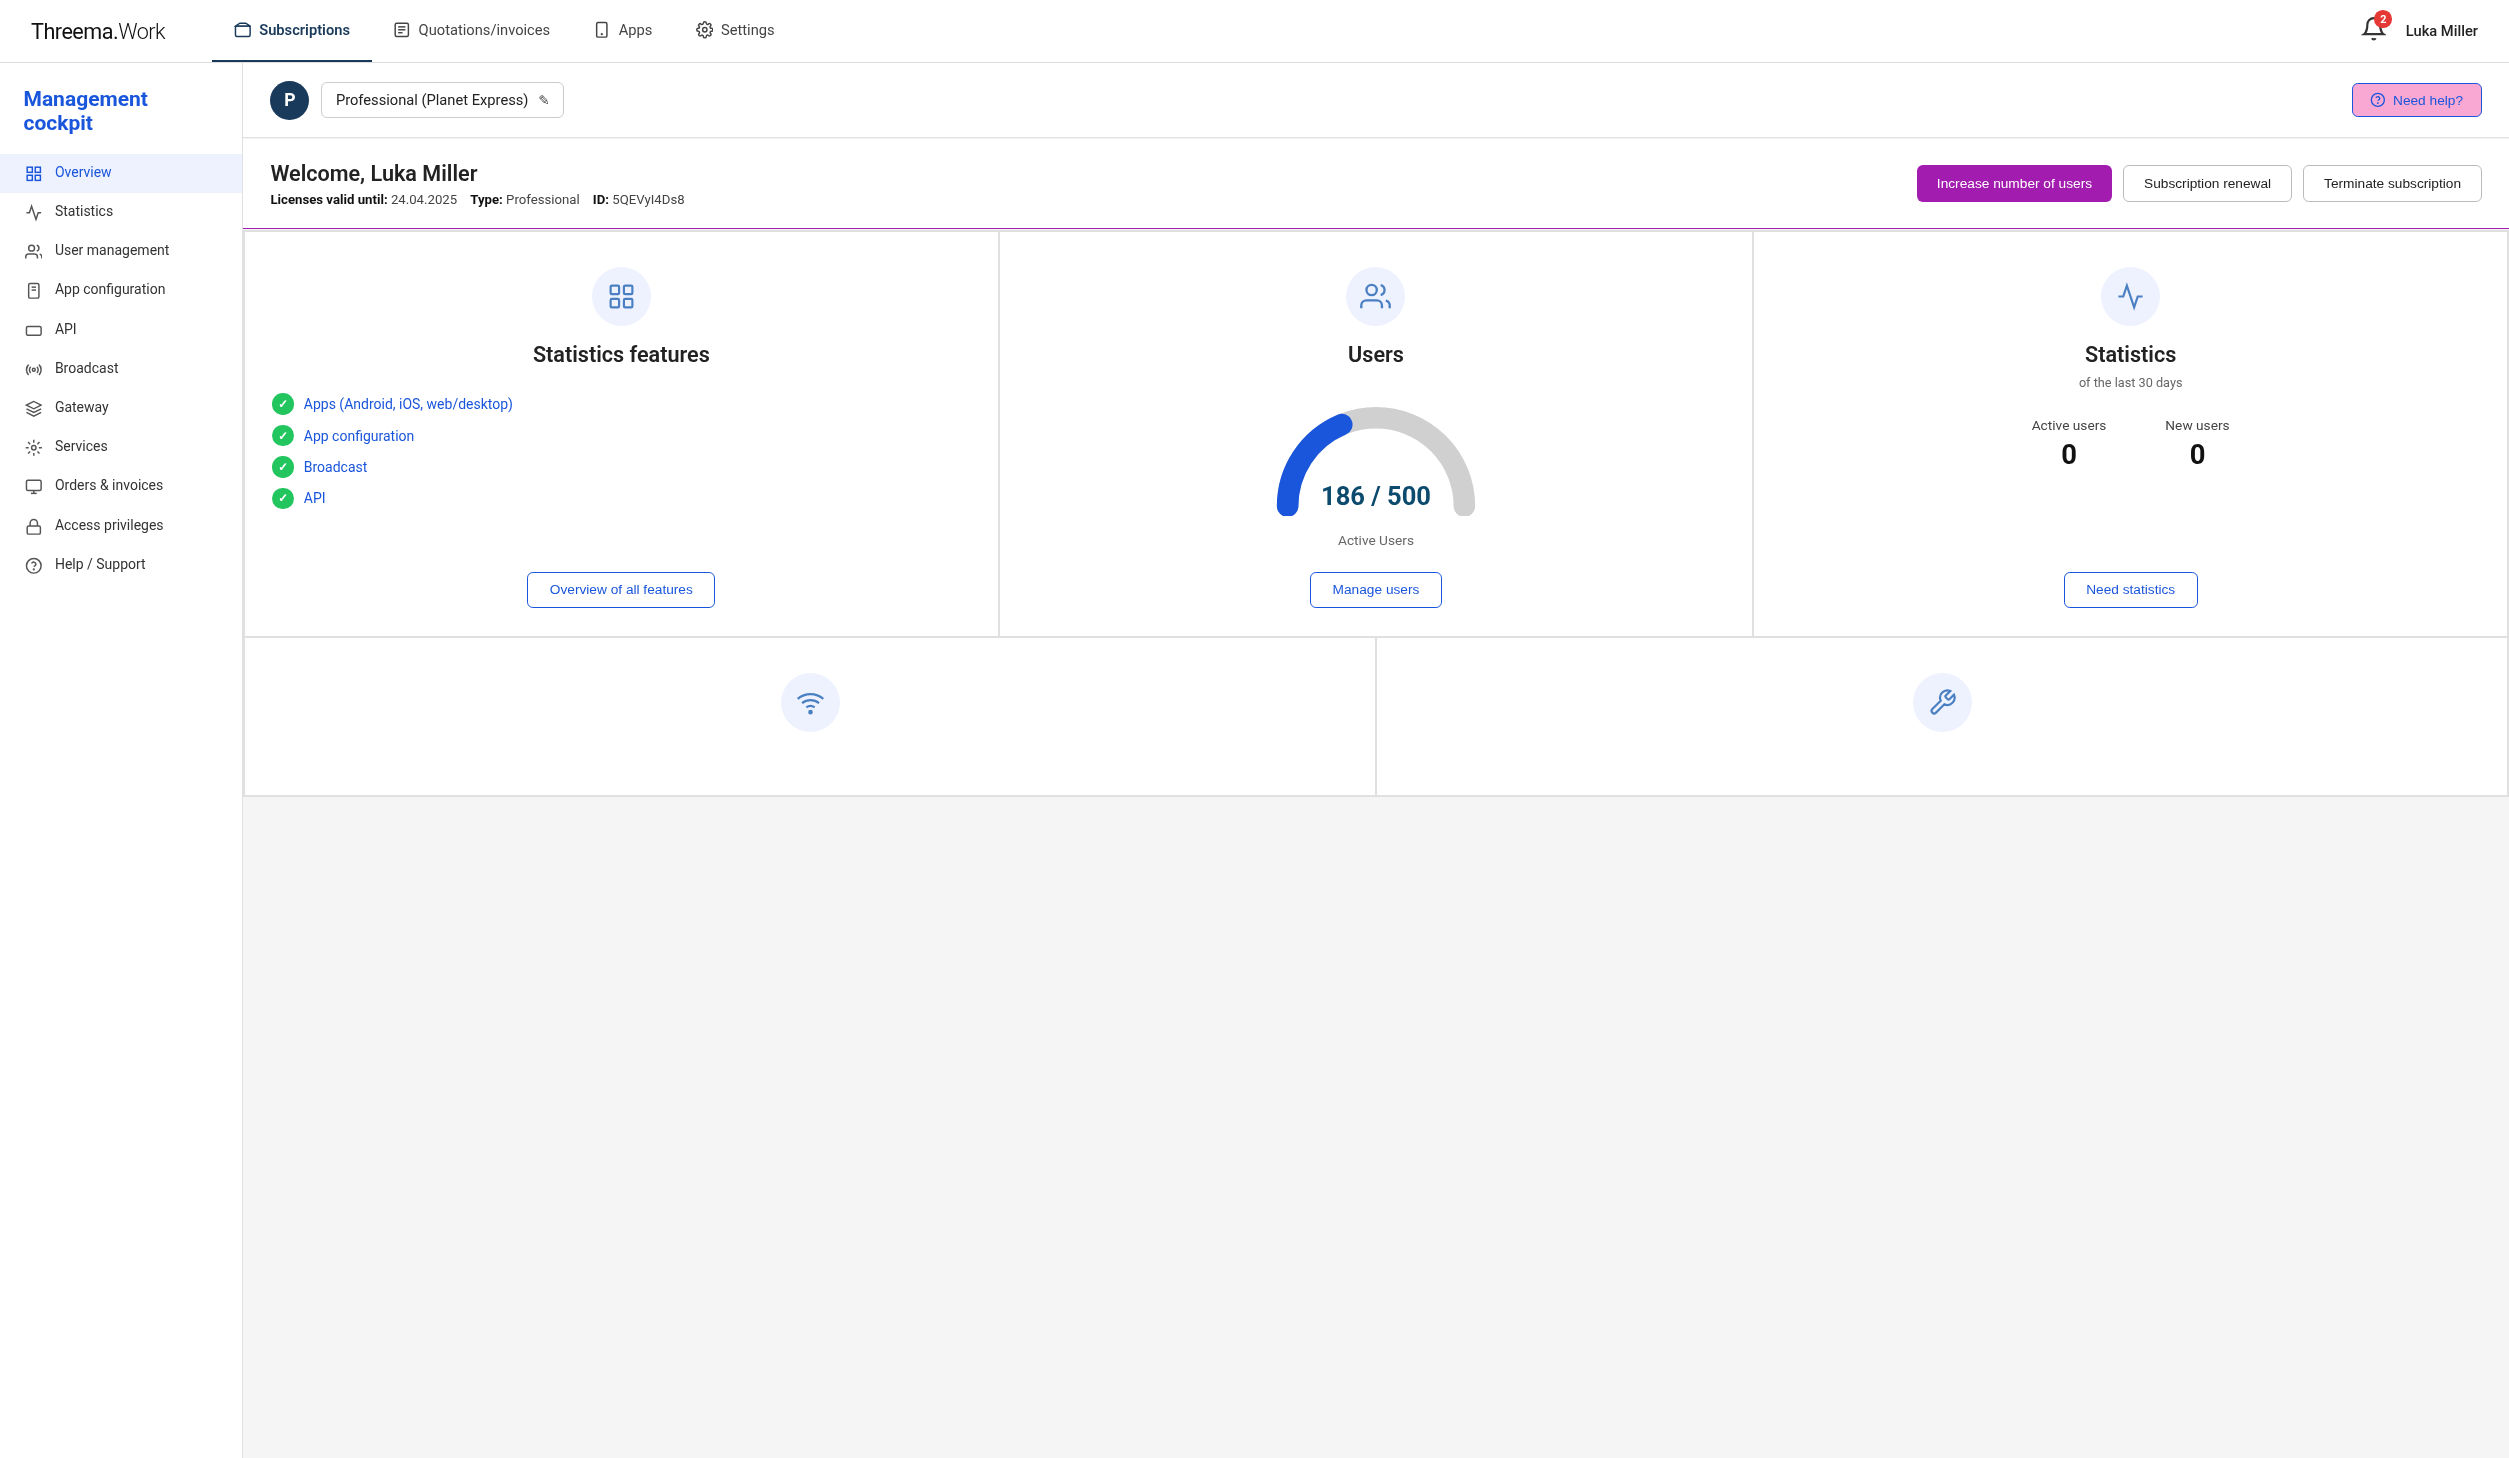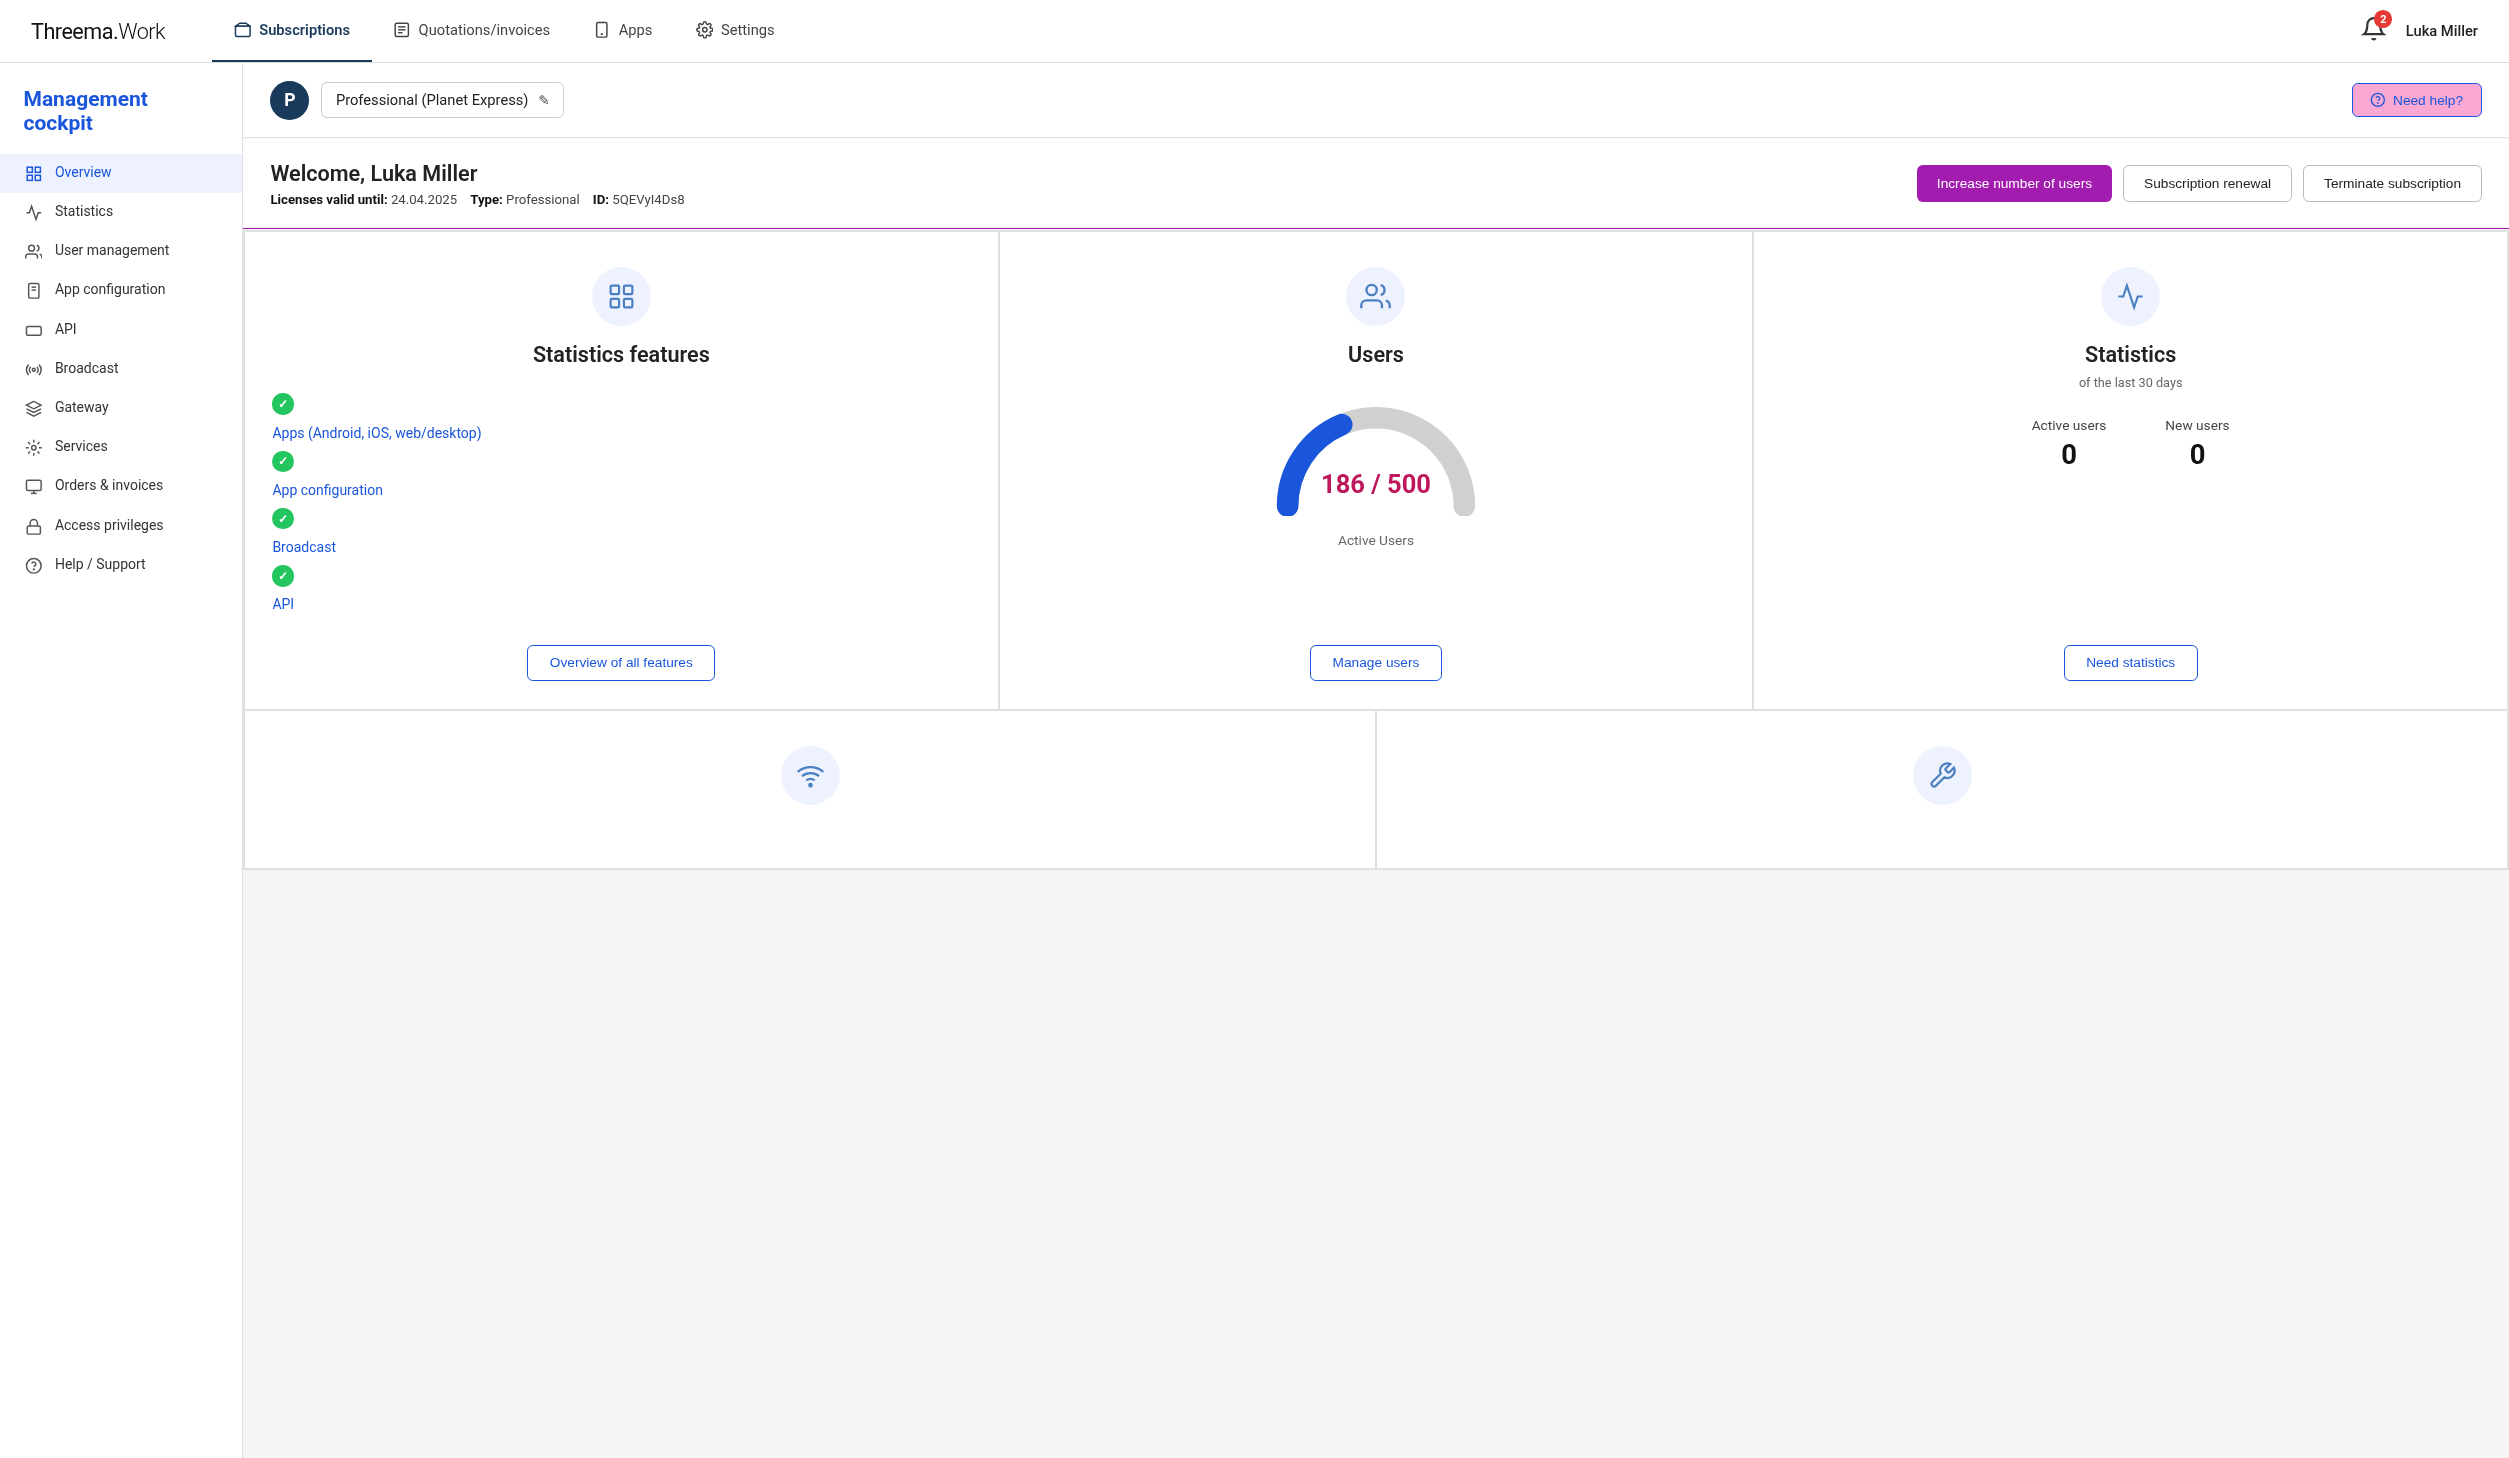--- a/index.html
+++ b/index.html
@@ -49,29 +49,29 @@
     .btn-outline { background: #fff; color: #222; border: 1.5px solid #bbb; border-radius: 5.9px; padding: 9.8px 19.6px; font-size: 13.7px; cursor: pointer; font-weight: 500; white-space: nowrap; }
 
     
     .cards-grid { display: grid; grid-template-columns: 1fr 1fr 1fr; gap: 2px; padding: 2px; background: #e0e0e0; margin-top: 1px; }
     .card { background: #fff; padding: 35px 27.4px 27.4px 27.4px; display: flex; flex-direction: column; align-items: center; }
 
     
     .card-icon-wrap { width: 59px; height: 59px; border-radius: 50%; background: #eef2ff; display: flex; align-items: center; justify-content: center; margin-bottom: 15.7px; }
     .card-title { font-size: 21.6px; font-weight: 600; margin-bottom: 21.6px; text-align: center; }
     .features-list { list-style: none; width: 100%; margin-bottom: 27.4px; }
-    .features-list li { display: flex; align-items: flex-start; gap: 9.8px; padding: 4.9px 0; font-size: 14px; color: #1a56db; flex-direction: column; }
+    .features-list li { display: flex; align-items: center; gap: 9.8px; padding: 4.9px 0; font-size: 14px; color: #1a56db; }
     .check-icon { width: 21.6px; height: 21.6px; border-radius: 50%; background: #22c55e; display: flex; align-items: center; justify-content: center; flex-shrink: 0; }
     .check-icon::after { content: '✓'; color: #fff; font-size: 11.8px; font-weight: 700; }
     .card-btn { border: 1.5px solid #1a56db; color: #1a56db; background: #fff; border-radius: 5.9px; padding: 9.8px 21.6px; font-size: 13.7px; cursor: pointer; font-weight: 500; margin-top: auto; }
 
     
     .gauge-wrap { position: relative; width: 216px; height: 118px; margin: 9.8px 0 15.7px 0; }
     .gauge-svg { width: 216px; height: 118px; }
-    .gauge-number { position: absolute; bottom: 17px; left: 50%; transform: translateX(-50%); font-size: 25.5px; font-weight: 700; white-space: nowrap; color: #be185d; }
+    .gauge-number { position: absolute; bottom: 5px; left: 50%; transform: translateX(-50%); font-size: 25.5px; font-weight: 700; white-space: nowrap; color: #0c4a6e; }
     .gauge-label { font-size: 13.7px; color: #666; margin-bottom: 23.5px; }
 
     
     .stats-subtitle { font-size: 12.7px; color: #666; margin-top: -13.7px; margin-bottom: 27.4px; }
     .stats-row { display: flex; gap: 59px; margin-bottom: 35px; }
     .stat-item { text-align: center; }
     .stat-label { font-size: 13.7px; color: #444; margin-bottom: 5.9px; }
     .stat-value { font-size: 27.4px; font-weight: 700; color: #111; }
 
     

